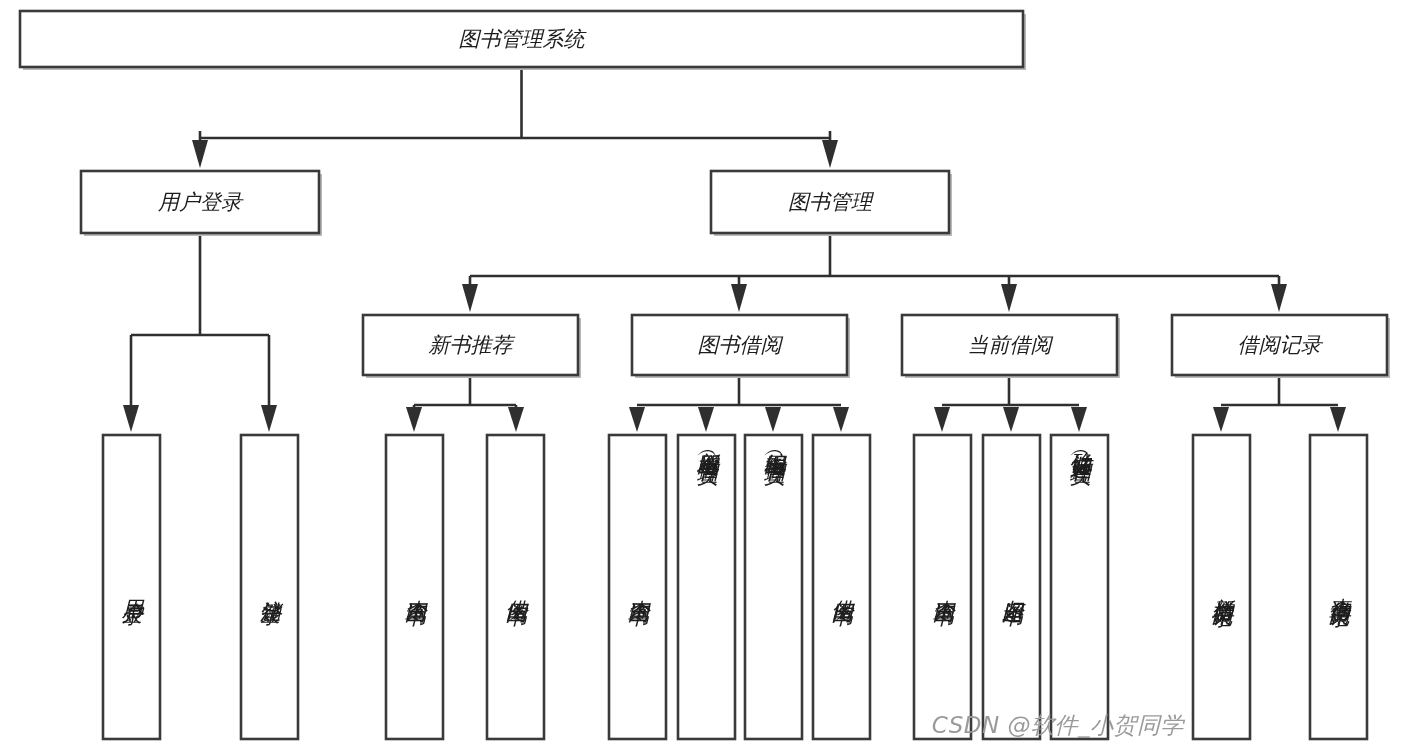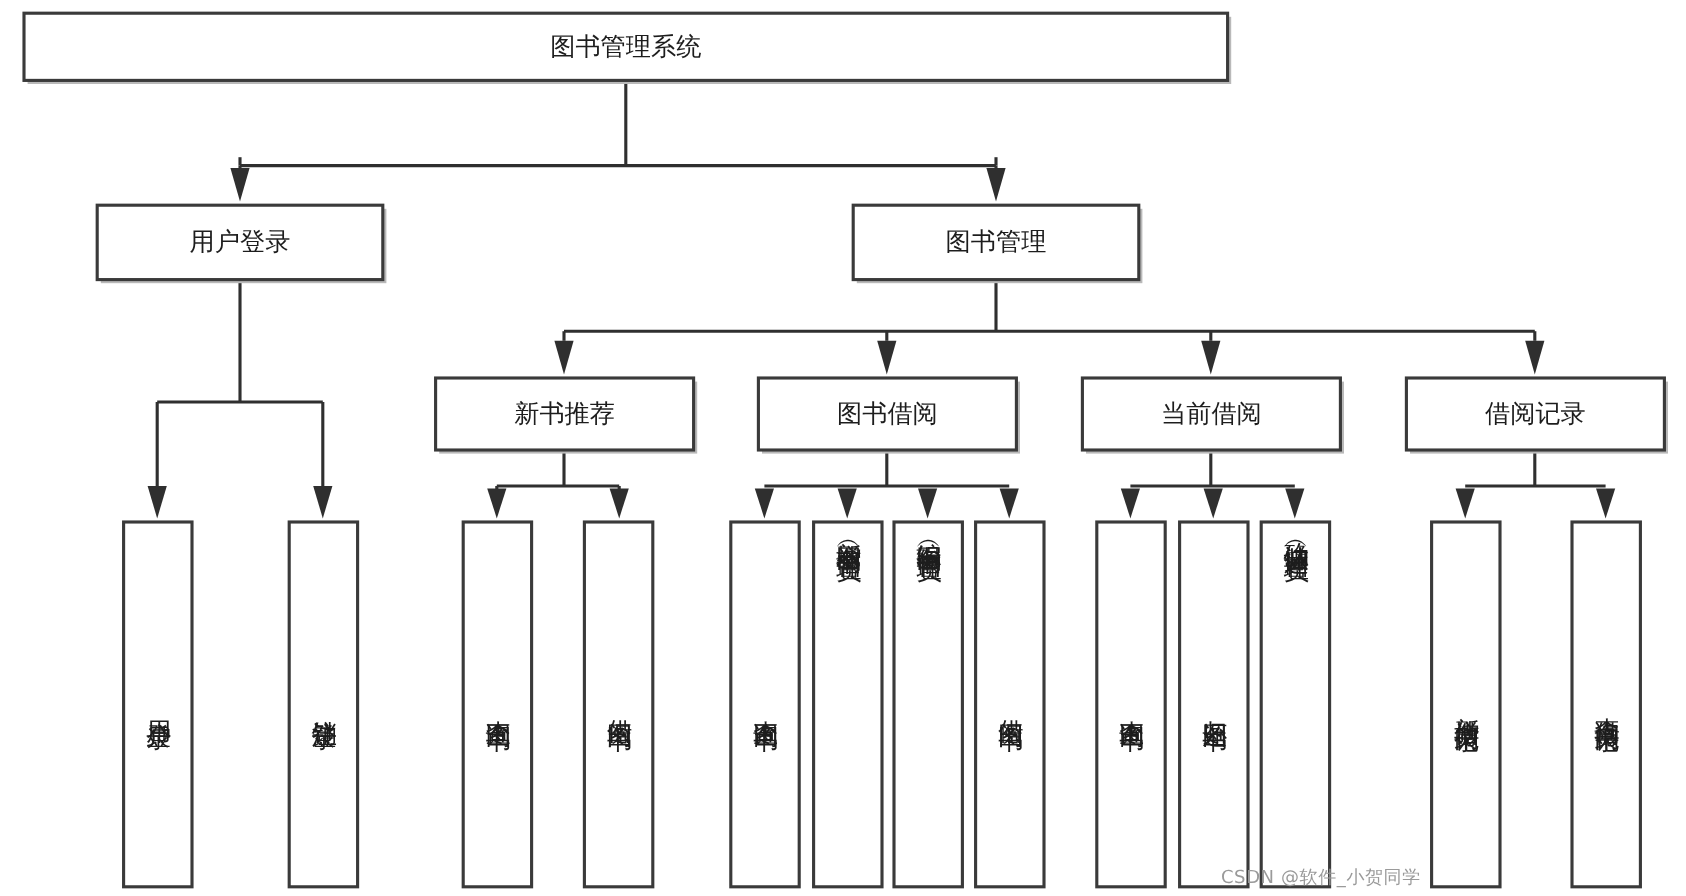--- a/index.html
+++ b/index.html
@@ -11,20 +11,21 @@
     width: 1405px;
     height: 747px;
     font-family: "DejaVu Sans", "Liberation Sans", sans-serif;
     overflow: hidden;
     position: relative;
   }
   #diagram-root {
     position: relative;
     width: 1194px;
     height: 747px;
+    font-style: italic;
   }
   svg.diagram {
     position: absolute;
     top: 0;
     left: 0;
     width: 1405px;
     height: 747px;
   }
   .node-box {
     fill: #ffffff;
@@ -68,21 +69,21 @@
     color: #1d1d1d;
     letter-spacing: 2px;
     white-space: nowrap;
     text-align: center;
   }
   .watermark {
     position: absolute;
     right: 10px;
     bottom: 6px;
     font-family: "DejaVu Sans", "Liberation Sans", sans-serif;
-    font-size: 15px;
+    font-size: 23px;
     color: #9a9a9a;
     white-space: nowrap;
     letter-spacing: 0.5px;
   }
 </style>
 </head>
 <body>
 
 <div id="diagram-root">
 

